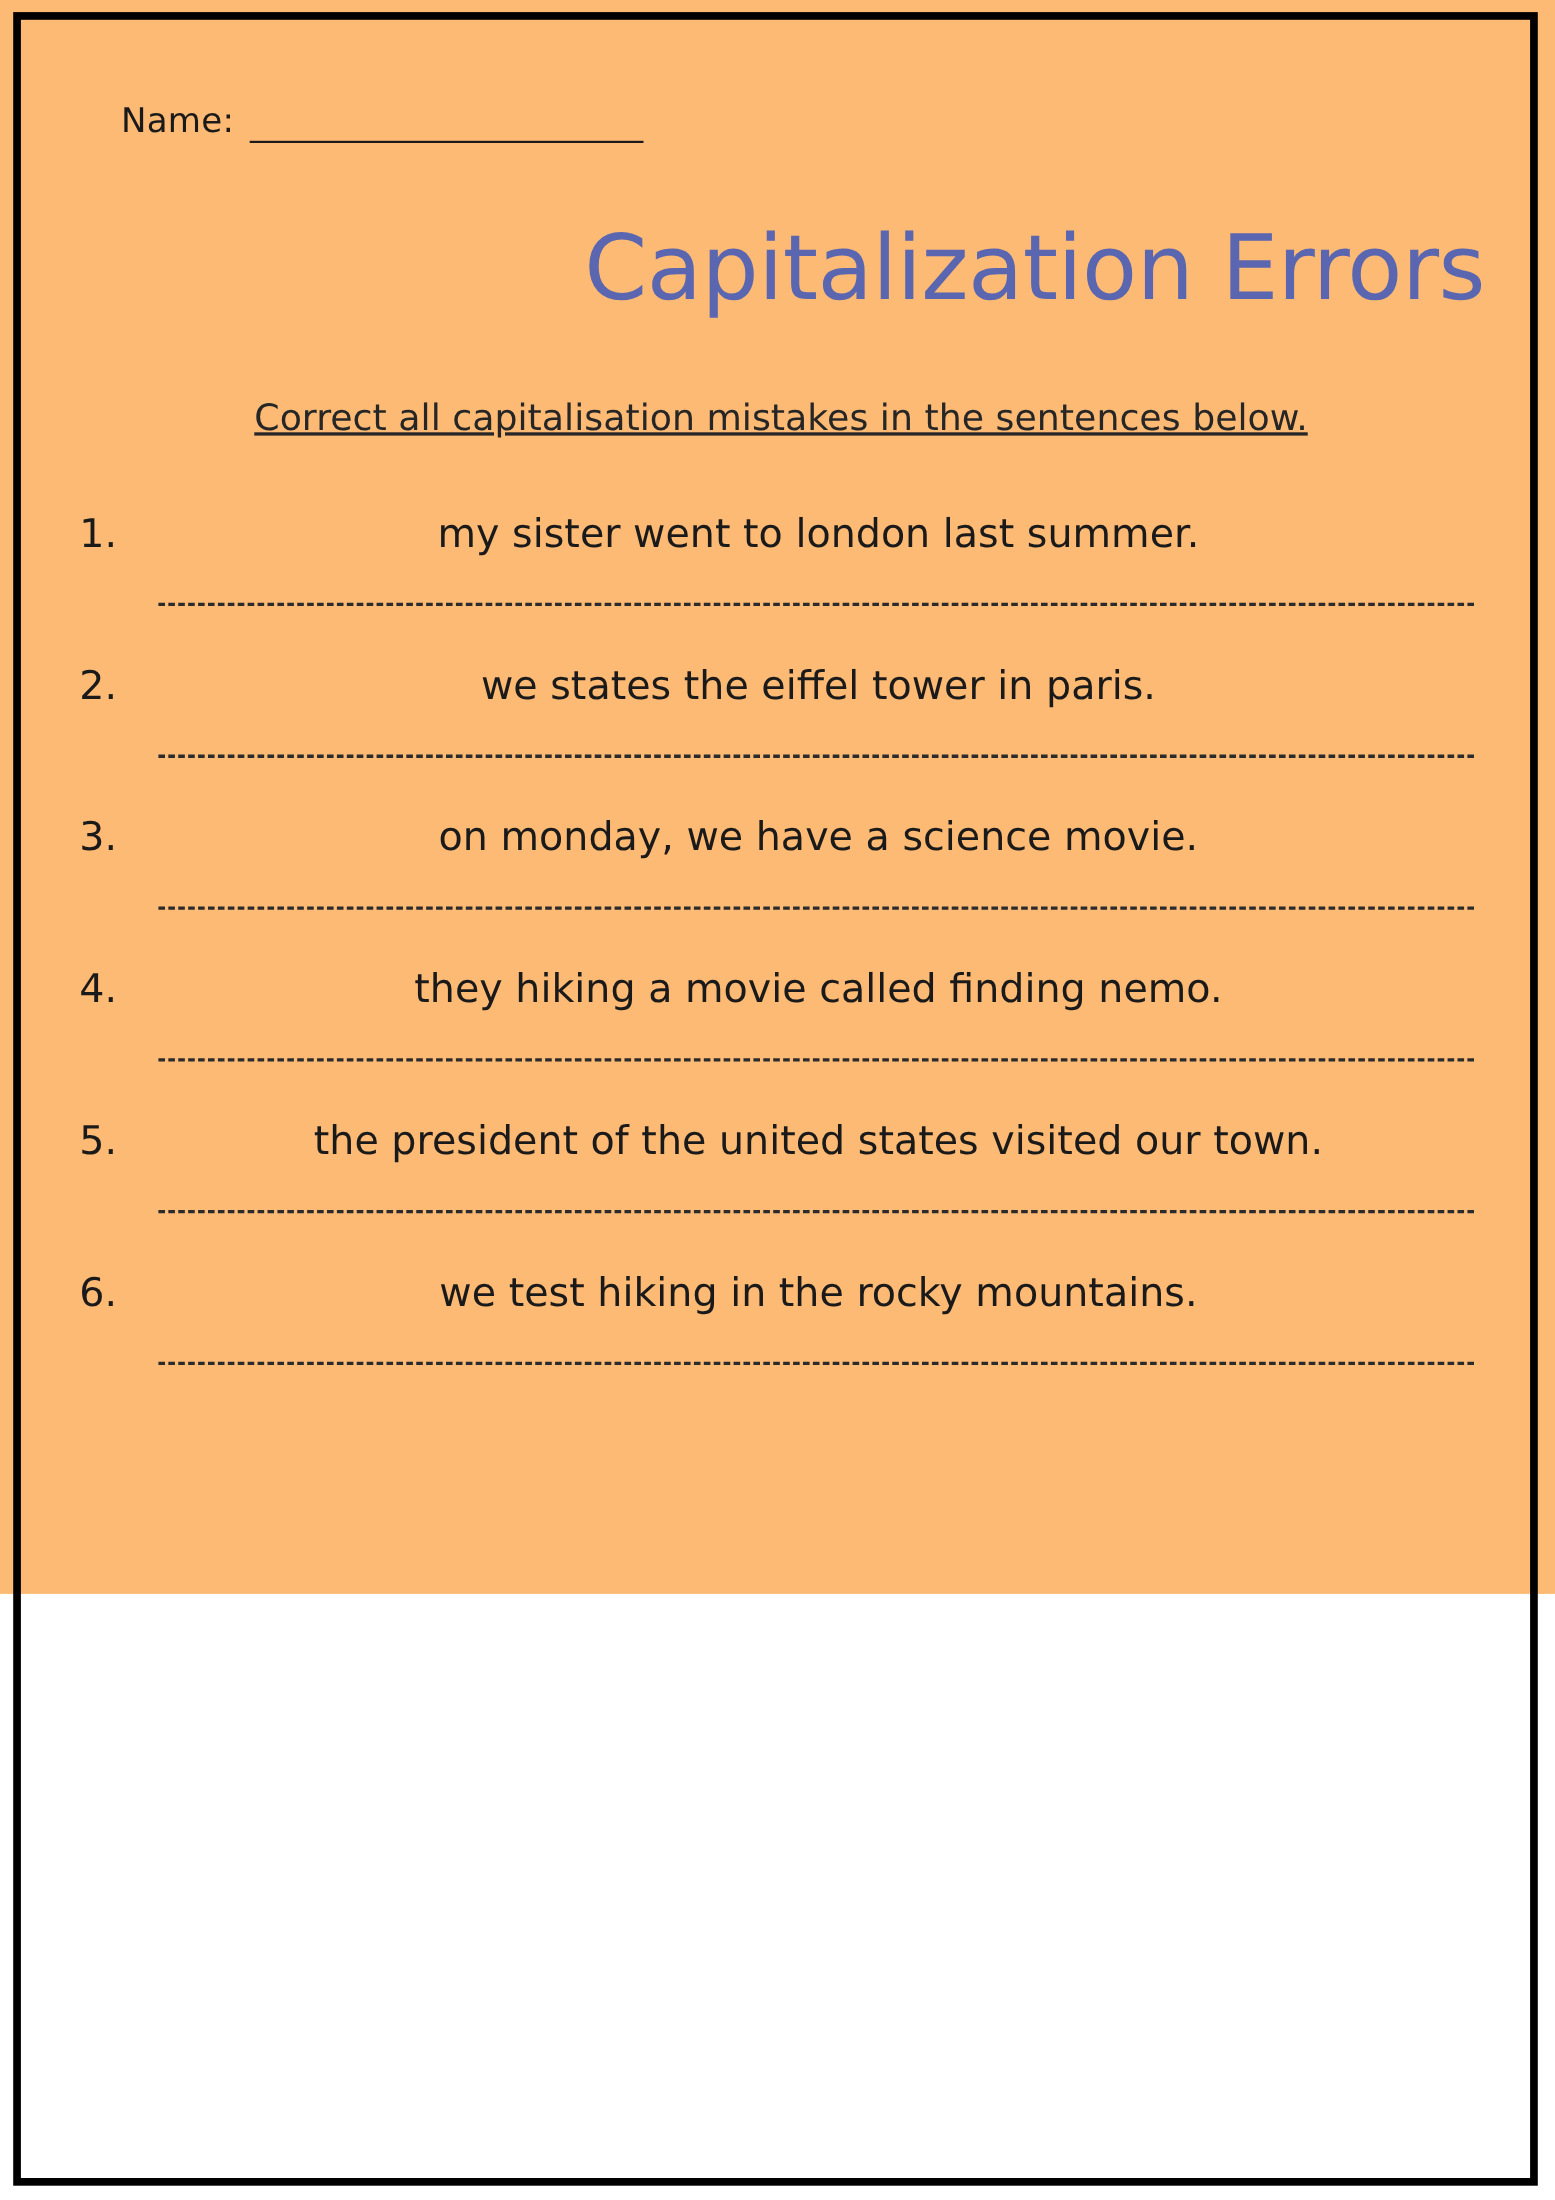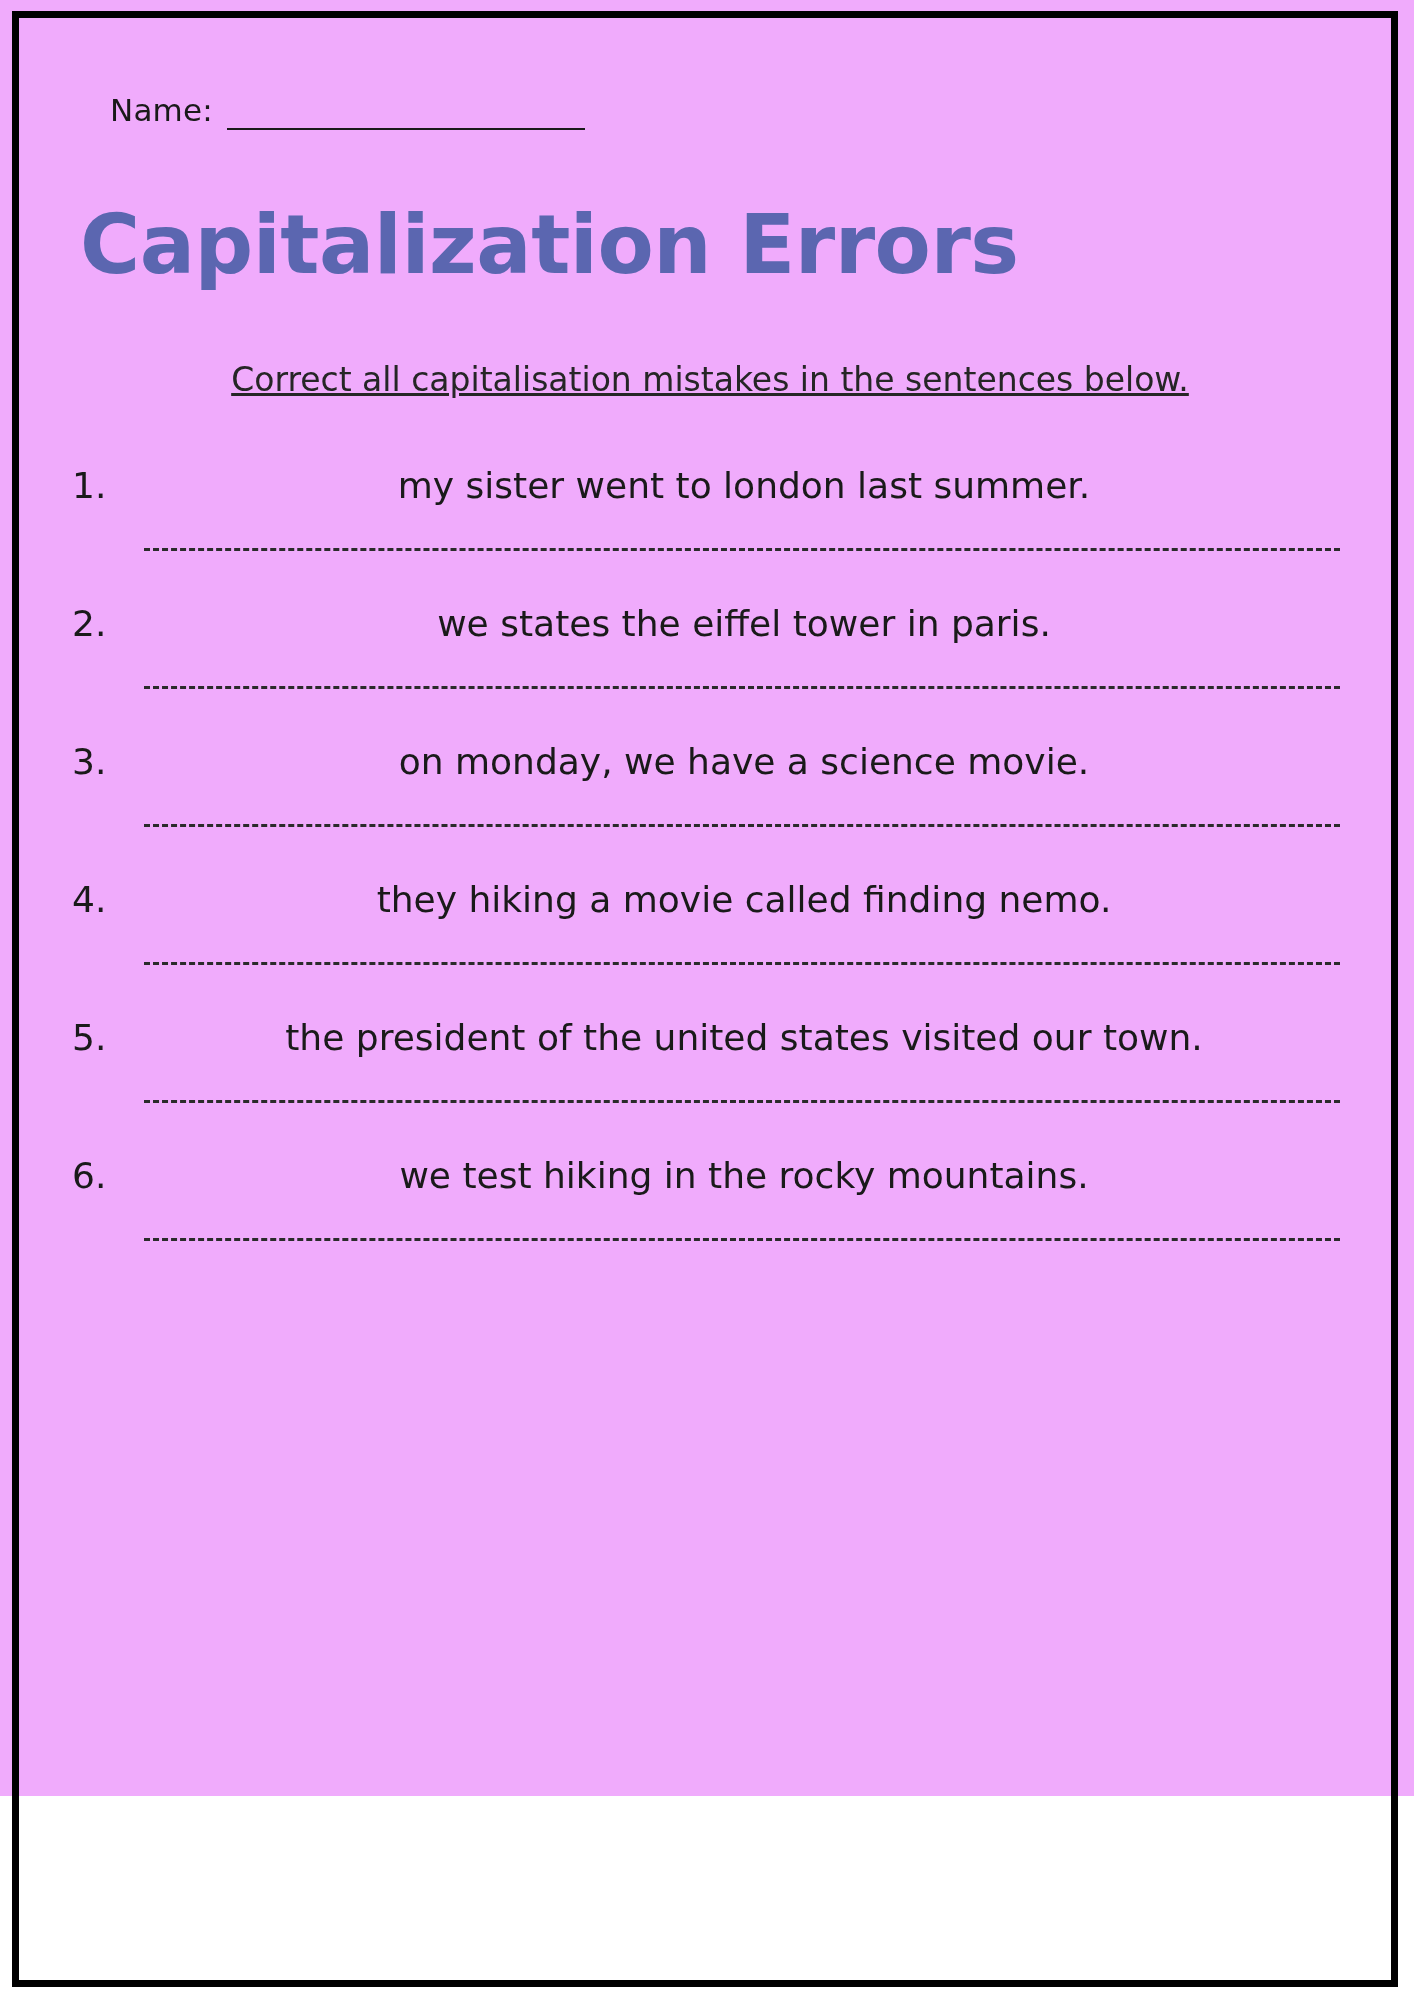--- a/index.html
+++ b/index.html
@@ -9,22 +9,22 @@
   }
   body {
     width: 1414px;
     height: 2000px;
     font-family: "Liberation Sans", sans-serif;
     overflow: hidden;
   }
   .page {
     position: relative;
     width: 1414px;
-    height: 1796px;
-    background: #f0abfc;
+    height: 1449px;
+    background: #fdba74;
     box-sizing: border-box;
   }
   
   .page-frame {
     position: absolute;
     left: 12px;
     top: 11px;
     width: 1386px;
     height: 1976px;
     border: 7px solid #000000;
@@ -65,23 +65,23 @@
     height: 34px;
   }
   .name-line { width: 358px; }
   .class-line { width: 215px; }
   .field-name { margin-right: auto; }
   .field-class { margin-right: 50px; }
 
   
   .title {
     margin-top: 72px;
-    text-align: left;
-    font-family: "DejaVu Sans", sans-serif;
-    font-weight: bold;
+    text-align: right;
+    font-family: "DejaVu Sans", sans-serif;
+    font-weight: normal;
     font-size: 82px;
     line-height: 1.05;
     color: #5b66b0;
     letter-spacing: -0.5px;
     padding-left: 20px;
   }
 
   
   .instruction {
     margin-top: 72px;

